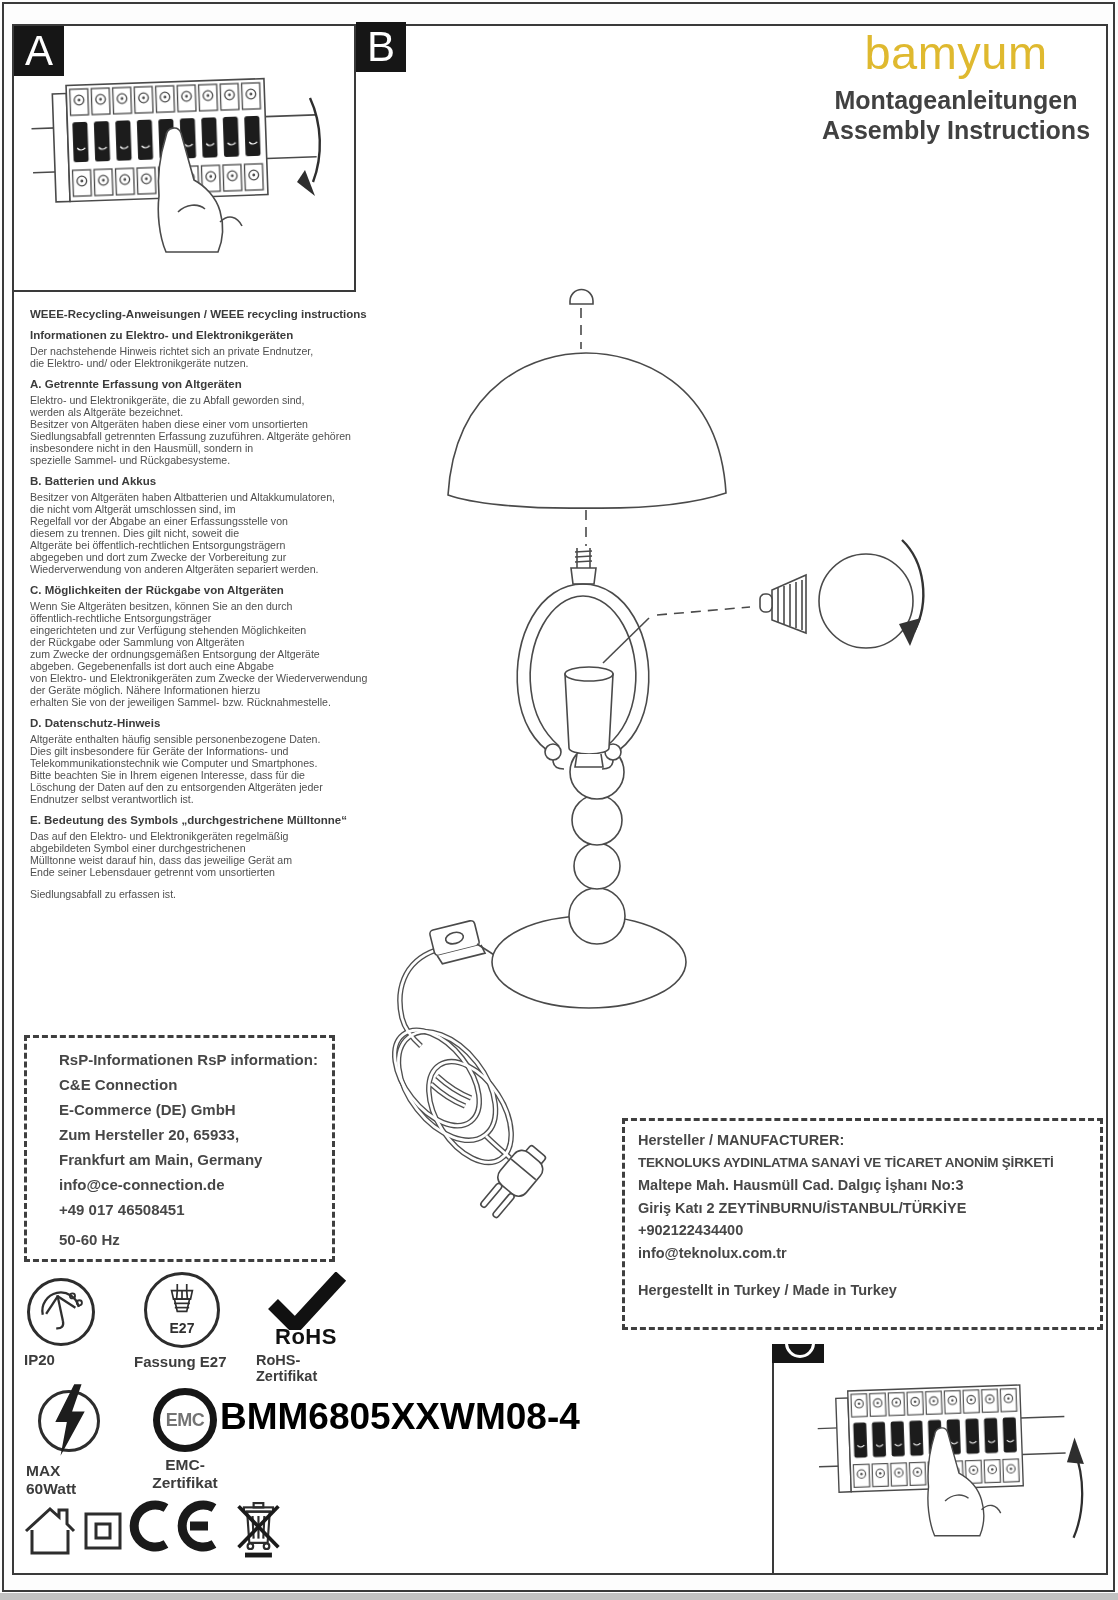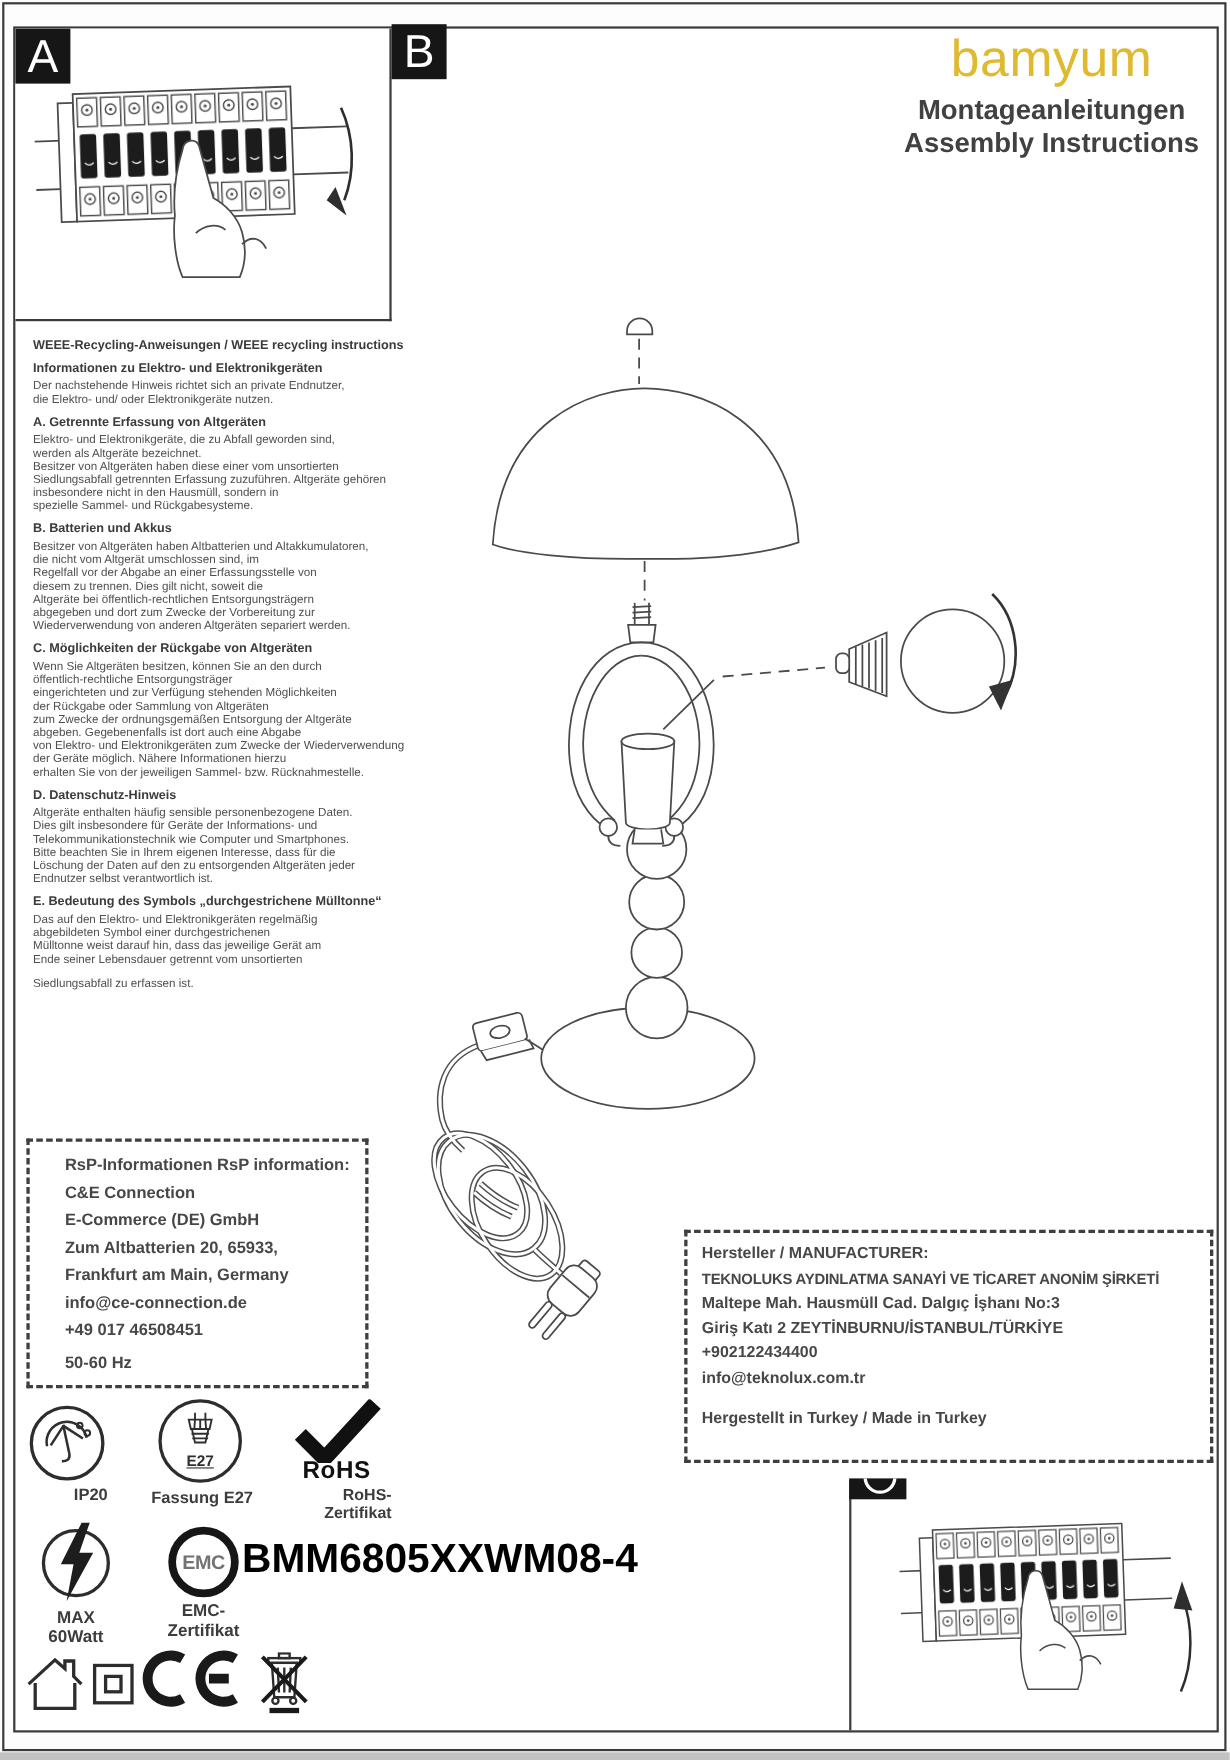--- a/index.html
+++ b/index.html
@@ -31,26 +31,26 @@
   .dashed-box{border:3px dashed #3f3f3f;box-sizing:border-box;background:#fff;}
   #rsp-box{left:24px;top:1035px;width:311px;height:227px;padding:9px 12px;}
   .rsp-line{font-size:15px;font-weight:bold;color:#474747;line-height:25px;margin-left:20px;}
   .rsp-line.gap{margin-top:5px;}
   #mfg-box{left:622px;top:1118px;width:481px;height:212px;padding:8px 13px;}
   .mfg-line{font-size:14.5px;font-weight:bold;color:#474747;line-height:22.5px;}
   .mfg-line.long{font-size:13.5px;letter-spacing:-0.2px;white-space:nowrap;}
   .mfg-line.made{margin-top:15px;}
   
   .ring{border-radius:50%;border:3.5px solid #2d2d2d;background:#fff;display:flex;align-items:center;justify-content:center;flex-direction:column;box-sizing:border-box;}
-  .cert-label{font-size:15px;font-weight:bold;color:#3c3c3c;text-align:right;}
+  .cert-label{font-size:15px;font-weight:bold;color:#3c3c3c;text-align:left;}
   #ip20-block{left:24px;top:1278px;width:74px;text-align:center;}
   #e27-block{left:134px;top:1272px;width:96px;text-align:center;}
   #rohs-block{left:256px;top:1272px;width:100px;text-align:center;}
   #rohs-word{font-size:22px;font-weight:900;color:#111;letter-spacing:0.5px;margin-top:-6px;}
-  #watt-block{left:26px;top:1382px;width:86px;text-align:center;}
+  #watt-block{left:26px;top:1382px;width:86px;}
   #emc-block{left:142px;top:1388px;width:86px;text-align:center;}
   #emc-ring{width:64px;height:64px;border-radius:50%;border:7px solid #161616;display:flex;align-items:center;justify-content:center;margin:0 auto;box-sizing:border-box;background:#fff;}
   #emc-text{font-size:18px;font-weight:900;color:#737373;letter-spacing:-0.5px;}
   #model-number{left:220px;top:1396px;font-size:37px;font-weight:800;color:#000;letter-spacing:0px;}
   .small-cert-label{font-size:15.5px;font-weight:bold;color:#3c3c3c;margin-top:4px;}
   
   #panel-c-border{left:772px;top:1345px;width:0;height:228px;border-left:2px solid #3a3a3a;}
   #panel-c-label{left:772px;top:1344px;width:52px;height:19px;background:#161616;overflow:hidden;}
   #panel-c-label .arc{position:absolute;left:13px;top:-16px;width:24px;height:24px;border:3px solid #fff;border-radius:50%;}
   svg{display:block;}
@@ -252,21 +252,21 @@
   </g>
 
   <path d="M448,495 C455,382 537,353 586,353 C635,353 719,380 726,493 C690,505 640,509 585,508 C520,509 470,503 448,495 Z" class="lnf"></path>
   <path d="M570,301 a11.5,11.5 0 1 1 23,0 l0,3 h-23 z" class="lnf"></path>
 </svg>
 
 <div class="abs dashed-box" id="rsp-box">
   <div class="rsp-line">RsP-Informationen RsP information:</div>
   <div class="rsp-line">C&amp;E Connection</div>
   <div class="rsp-line">E-Commerce (DE) GmbH</div>
-  <div class="rsp-line">Zum Altbatterien 20, 65933,</div>
+  <div class="rsp-line">Zum Hersteller 20, 65933,</div>
   <div class="rsp-line">Frankfurt am Main, Germany</div>
   <div class="rsp-line">info@ce-connection.de</div>
   <div class="rsp-line">+49 017 46508451</div>
   <div class="rsp-line gap">50-60 Hz</div>
 </div>
 
 <div class="abs dashed-box" id="mfg-box">
   <div class="mfg-line">Hersteller / MANUFACTURER:</div>
   <div class="mfg-line long">TEKNOLUKS AYDINLATMA SANAYİ VE TİCARET ANONİM ŞİRKETİ</div>
   <div class="mfg-line">Maltepe Mah. Hausmüll Cad. Dalgıç İşhanı No:3</div>
@@ -301,21 +301,21 @@
         <line x1="23" y1="0" x2="23" y2="7"></line>
         <path d="M7,7 h22 l-2,9 h-18 z"></path>
         <line x1="13" y1="7" x2="12.3" y2="16"></line>
         <line x1="18" y1="7" x2="18" y2="16"></line>
         <line x1="23" y1="7" x2="23.7" y2="16"></line>
         <path d="M10,16 h16 l-3,13 h-10 z"></path>
         <line x1="9.6" y1="20.5" x2="26.4" y2="20.5"></line>
         <line x1="10.4" y1="25" x2="25.6" y2="25"></line>
       </g>
     </svg>
-    <div style="font-size:14px;font-weight:bold;color:#2f2f2f;margin-top:2px;text-decoration:underline;">E27</div>
+    <div style="font-size:14px;font-weight:bold;color:#2f2f2f;margin-top:2px;">E27</div>
   </div>
   <div class="cert-label" style="margin-top:5px;">Fassung E27</div>
 </div>
 
 <div class="abs" id="rohs-block">
   <svg width="82" height="58" viewBox="0 0 82 58" style="margin:0 auto;">
     <path d="M8,32 L30,54 L76,4" stroke="#111" stroke-width="14" fill="none"></path>
   </svg>
   <div id="rohs-word">RoHS</div>
   <div class="cert-label" style="font-size:14.5px;margin-top:2px;">RoHS-Zertifikat</div>

